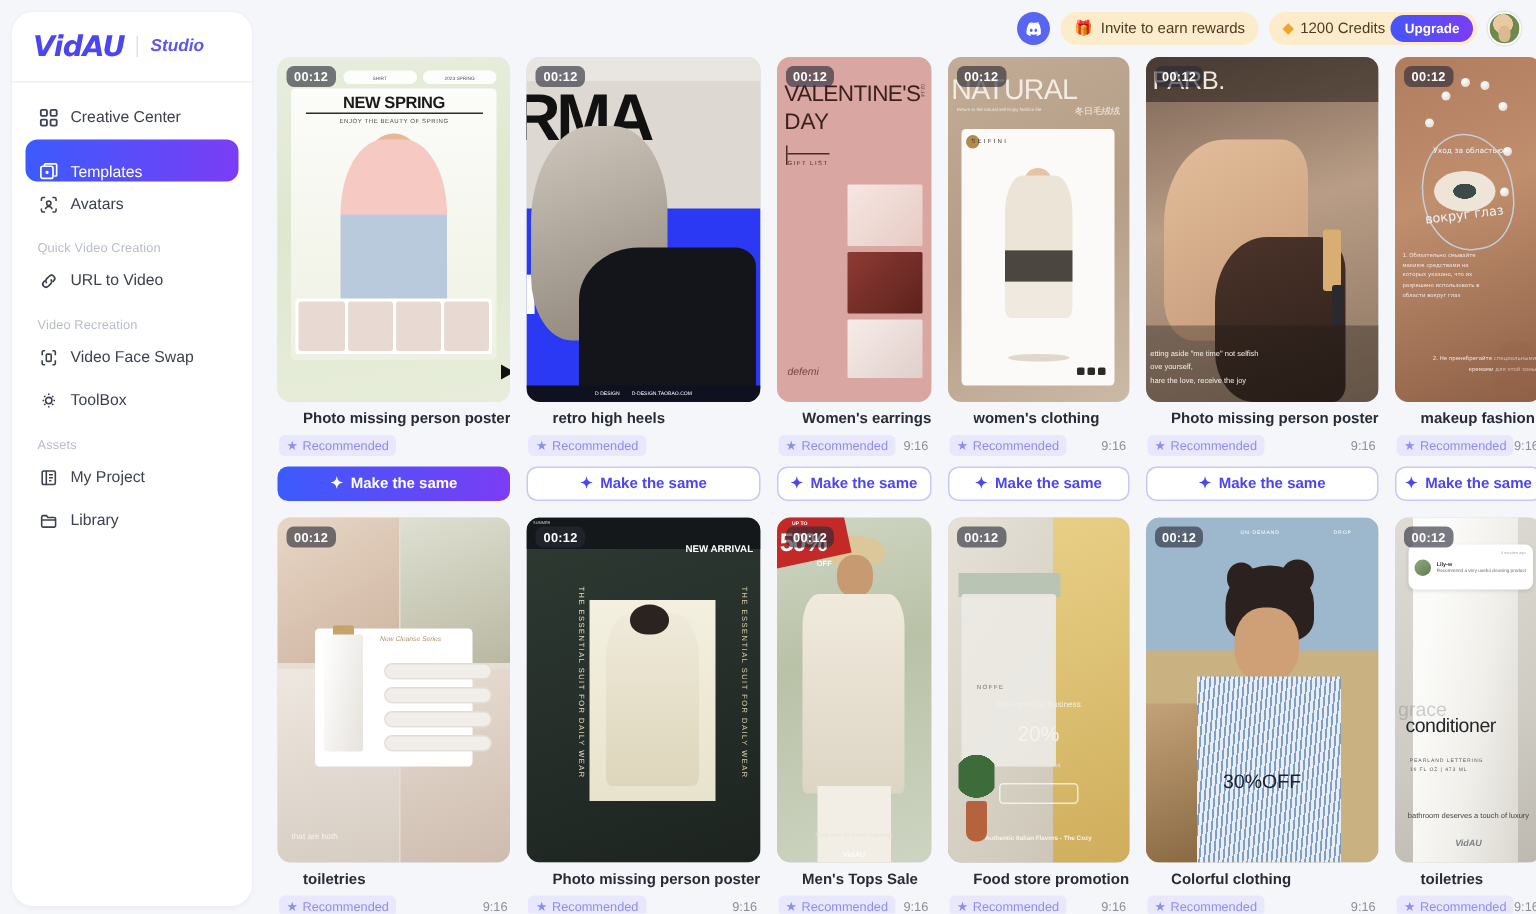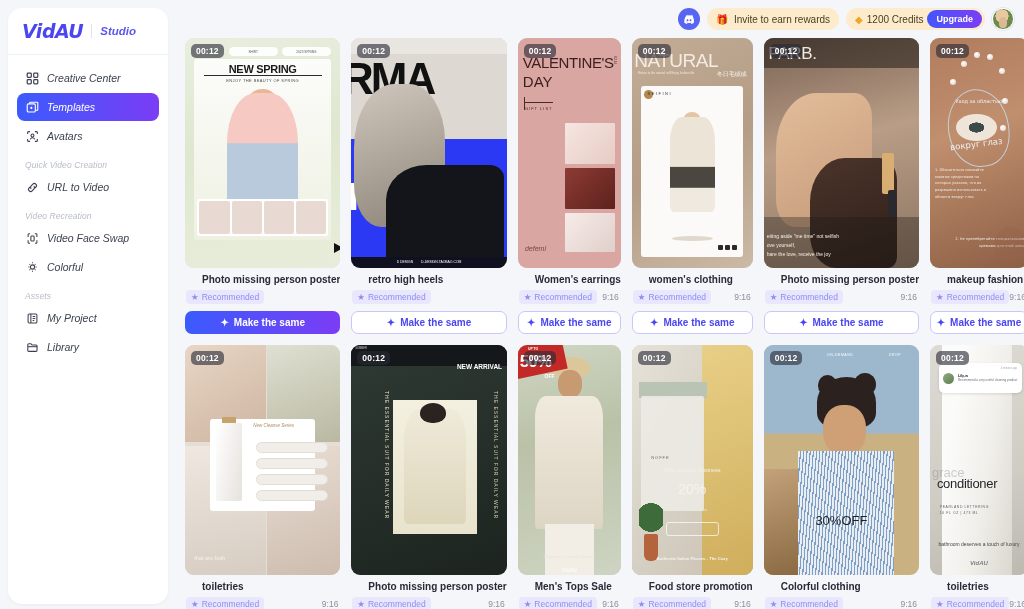--- a/index.html
+++ b/index.html
@@ -28,34 +28,35 @@
   .logo-mark {
     font-family: "DejaVu Sans", sans-serif;
     font-size: 19px; font-weight: 700; font-style: italic;
     color: #4b46f0; letter-spacing: -.5px;
   }
   .logo-div { width: 1px; height: 14px; background: #dfe2ea; }
   .logo-sub {
     font-size: 11.5px; font-weight: 700; font-style: italic;
     color: #5b57ee;
   }
-  .nav { padding: 9px 9px 16px 9px; flex: 1; overflow: hidden; font-style: italic; }
+  .nav { padding: 9px 9px 16px 9px; flex: 1; overflow: hidden; }
   .nav-group-label {
     font-size: 8.5px; color: #b8bcc9; padding: 9px 8px 3px 8px;
     letter-spacing: .1px;
   }
   .nav-item {
     display: flex; align-items: center; gap: 8px;
     height: 28px; padding: 0 8px; border-radius: 8px;
     font-size: 10.5px; color: #3c4150; cursor: pointer;
     margin-bottom: 1px;
   }
   .nav-item.active {
     background: linear-gradient(90deg, #3b5bfd 0%, #7b3df5 100%);
     color: #ffffff;
+    align-items: flex-end;
   }
   .nav-item .ico { width: 14px; height: 14px; flex: 0 0 14px;
     display: flex; align-items: center; justify-content: center; }
   .nav-item .ico svg { width: 13px; height: 13px; }
 
   
   .header {
     position: absolute; left: 176px; top: 0; right: 0; height: 38px;
     display: flex; align-items: center; justify-content: flex-end;
     gap: 7px; padding-right: 10px;
@@ -479,21 +480,21 @@
         </span>
       <span>Video Face Swap</span>
     </div>
     <div class="nav-item">
       <span class="ico">
           <svg viewBox="0 0 16 16" fill="none" stroke="currentColor" stroke-width="1.3">
             <circle cx="8" cy="7.4" r="2.6"></circle>
             <path d="M8 1.6v1.3M8 11.9v1.3M2.9 7.4h1.3M11.8 7.4h1.3M4.3 3.7l.9.9M10.8 10.2l.9.9M11.7 3.7l-.9.9M5.2 10.2l-.9.9"></path>
           </svg>
         </span>
-      <span>Colorful</span>
+      <span>ToolBox</span>
     </div>
 
     <div class="nav-group-label">Assets</div>
     <div class="nav-item">
       <span class="ico">
           <svg viewBox="0 0 16 16" fill="none" stroke="currentColor" stroke-width="1.3">
             <rect x="2.6" y="2.4" width="10.8" height="11.2" rx="1.3"></rect>
             <path d="M6 2.4v11.2M8.2 5.6h3.2M8.2 8h3.2M8.2 10.4h2"></path>
           </svg>
         </span>

